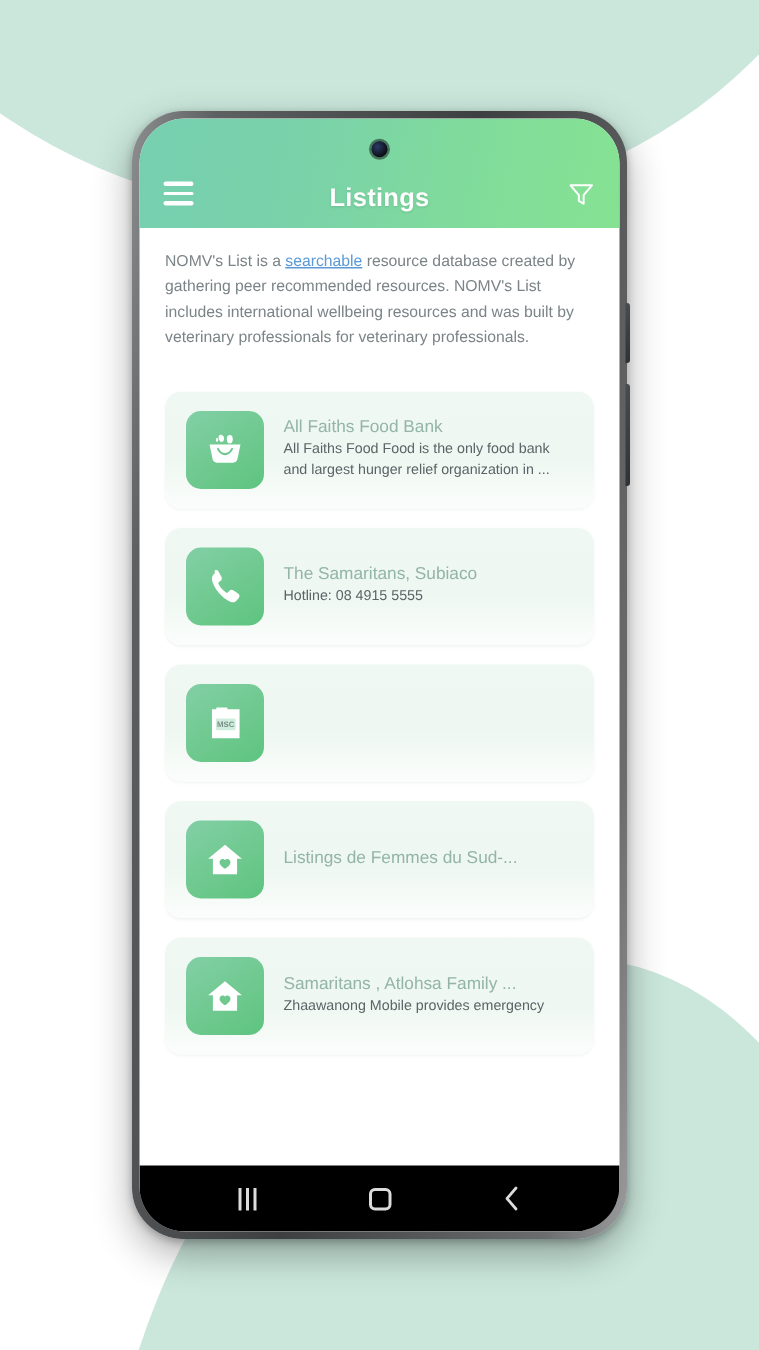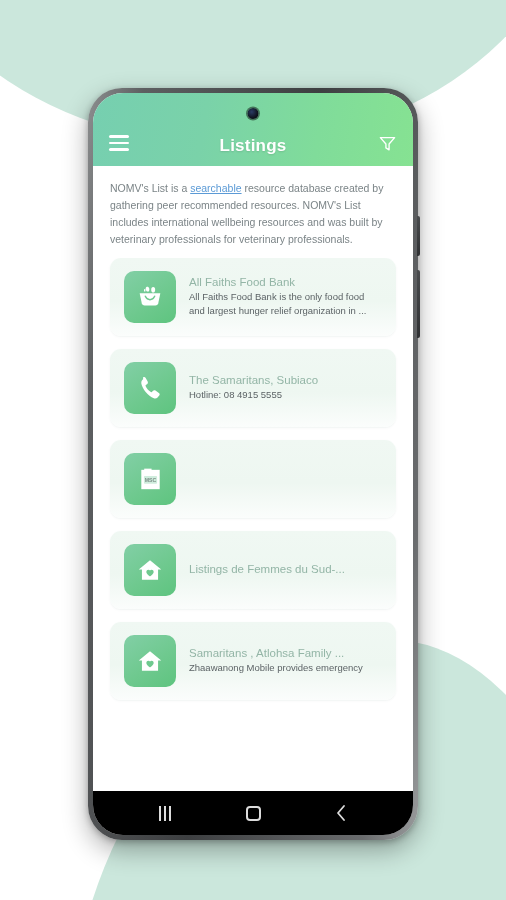--- a/index.html
+++ b/index.html
@@ -20,21 +20,21 @@
   }
   .blob-bottom {
     position:absolute; right:-120px; bottom:-170px;
     width:560px; height:430px;
     background:#cbe7dc;
     border-radius:58% 42% 0 0 / 100% 100% 0 0;
   }
 
   
   #phone {
-    position:absolute; left:88px; top:88px;
+    position:absolute; left:88px; top:74px;
     width:330px; height:752px;
     border-radius:34px;
     background:linear-gradient(100deg,#8d8f90 0%,#5d5f61 12%,#3d3f41 50%,#6a6c6e 88%,#9a9c9d 100%);
     padding:5px;
     box-shadow:0 10px 26px rgba(0,0,0,.32), 0 2px 6px rgba(0,0,0,.25);
   }
   .side-btn {
     position:absolute; right:-2px; width:3px;
     background:linear-gradient(180deg,#4a4c4e,#2f3133);
     border-radius:0 2px 2px 0;
@@ -73,21 +73,21 @@
 
   #appbar-title {
     flex:1; text-align:center; color:#fff;
     font-size:17px; font-weight:bold; letter-spacing:.2px;
     text-shadow:0 1px 2px rgba(0,0,0,.12);
   }
   #filter-btn { width:30px; height:26px; display:flex; align-items:center; justify-content:flex-end; cursor:pointer; }
 
   
   #intro {
-    padding:14px 17px 10px 17px;
+    padding:14px 17px 27px 17px;
     font-size:10.5px; line-height:1.62; color:#7b8487;
   }
   #intro a { color:#5b9ad6; text-decoration:underline; }
 
   
   #list {
     flex:1; overflow:hidden;
     padding:0 17px; display:flex; flex-direction:column; gap:13px;
   }
   .card {
@@ -161,21 +161,21 @@
           <svg width="30" height="30" viewBox="0 0 32 32" fill="#ffffff">
             <path d="M12.2 5.3c1.3-.6 2.6.2 3 1.5.3 1.1 0 2.4-.6 3.3h-1.9c-.9-1.1-1.5-2.4-1.3-3.5.1-.6.4-1.1.8-1.3z"></path>
             <ellipse cx="19.4" cy="8.3" rx="2.1" ry="3"></ellipse>
             <rect x="9.6" y="7.4" width="1.5" height="2.8" rx=".7"></rect>
             <path d="M5 12h22l-2.2 10.6c-.3 1.4-1.5 2.4-3 2.4H10.2c-1.5 0-2.7-1-3-2.4L5 12z"></path>
             <path d="M11 15.2c1.2 2.4 3 3.7 5 3.7s3.8-1.3 5-3.7" fill="none" stroke="#6fc98f" stroke-width="1.5" stroke-linecap="round"></path>
           </svg>
         </div>
         <div class="card-body">
           <div class="card-title">All Faiths Food Bank</div>
-          <div class="card-desc">All Faiths Food Bank is the only food food and largest hunger relief organization in ...</div>
+          <div class="card-desc">All Faiths Food Food is the only food bank and largest hunger relief organization in ...</div>
         </div>
       </div>
 
       <div class="card">
         <div class="card-icon">
           <svg width="28" height="28" viewBox="0 0 24 24" fill="#ffffff">
             <path d="M6.1 2.8c.8-.5 1.8-.2 2.2.6l1.7 3.1c.4.8.2 1.8-.6 2.3l-1 .7c-.2.2-.3.5-.2.8.6 1.6 2.4 3.9 4.6 5.2.3.2.6.1.8-.1l.8-.9c.6-.7 1.6-.8 2.3-.3l2.9 2c.8.5.9 1.6.3 2.3l-1.4 1.6c-.8.9-2.1 1.2-3.2.7-2.5-1-5-3-7-5.4-1.9-2.3-3.2-4.7-3.7-7C4.4 6.8 4.8 5.7 5.6 5l.5-.4z"></path>
           </svg>
         </div>
         <div class="card-body">

